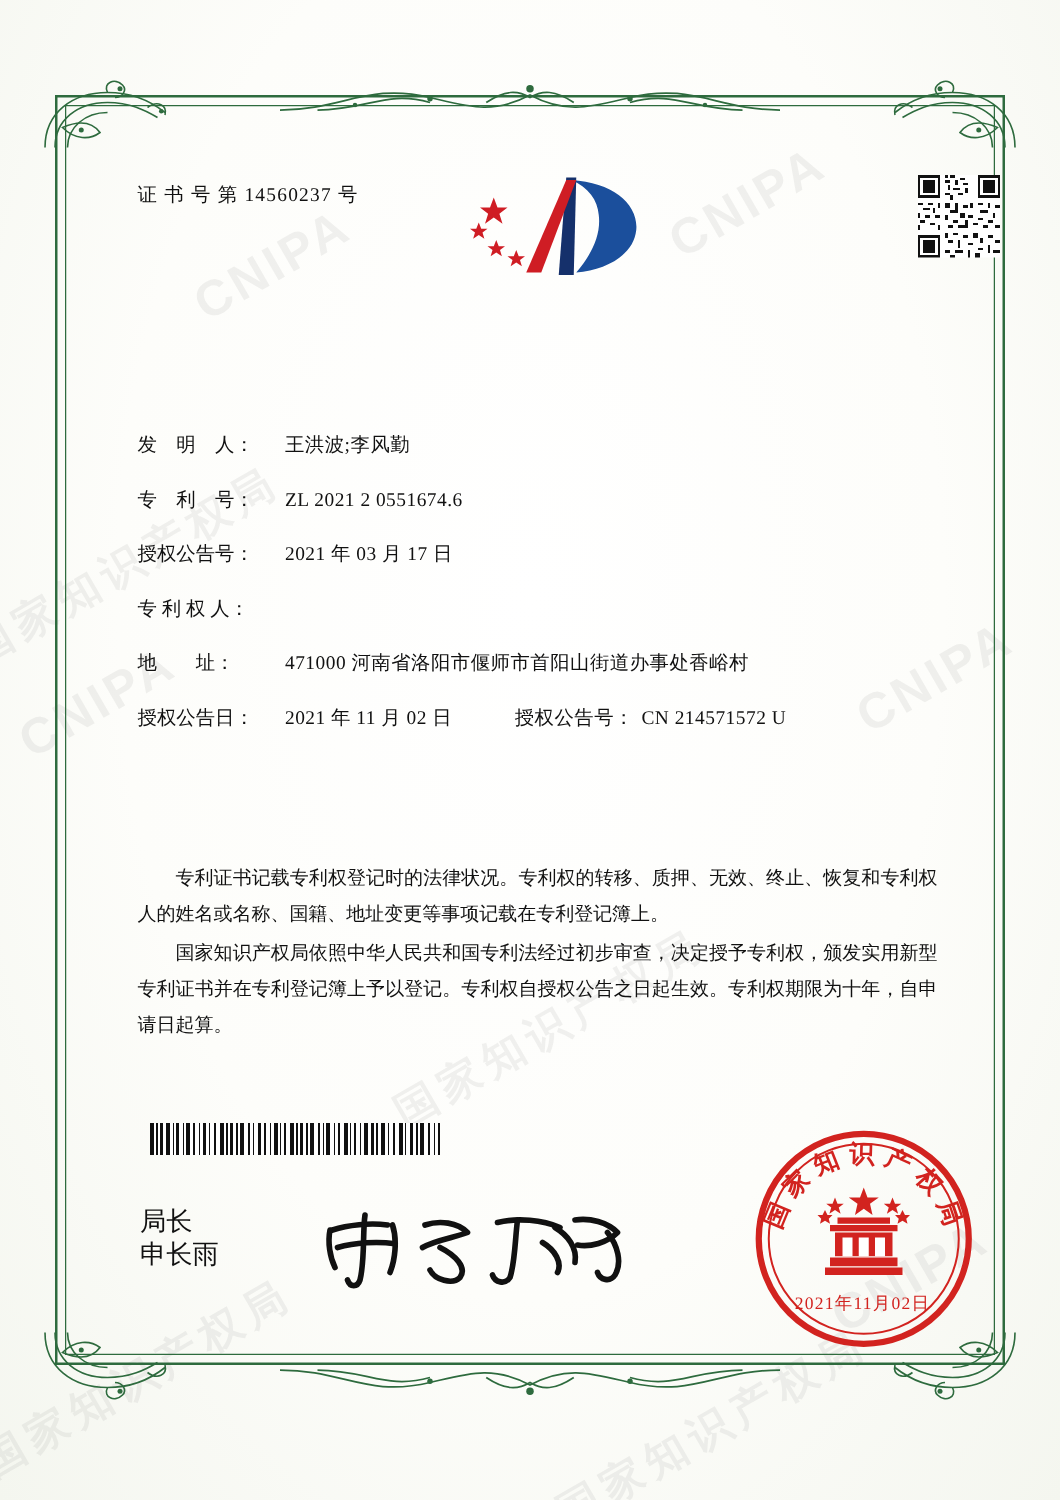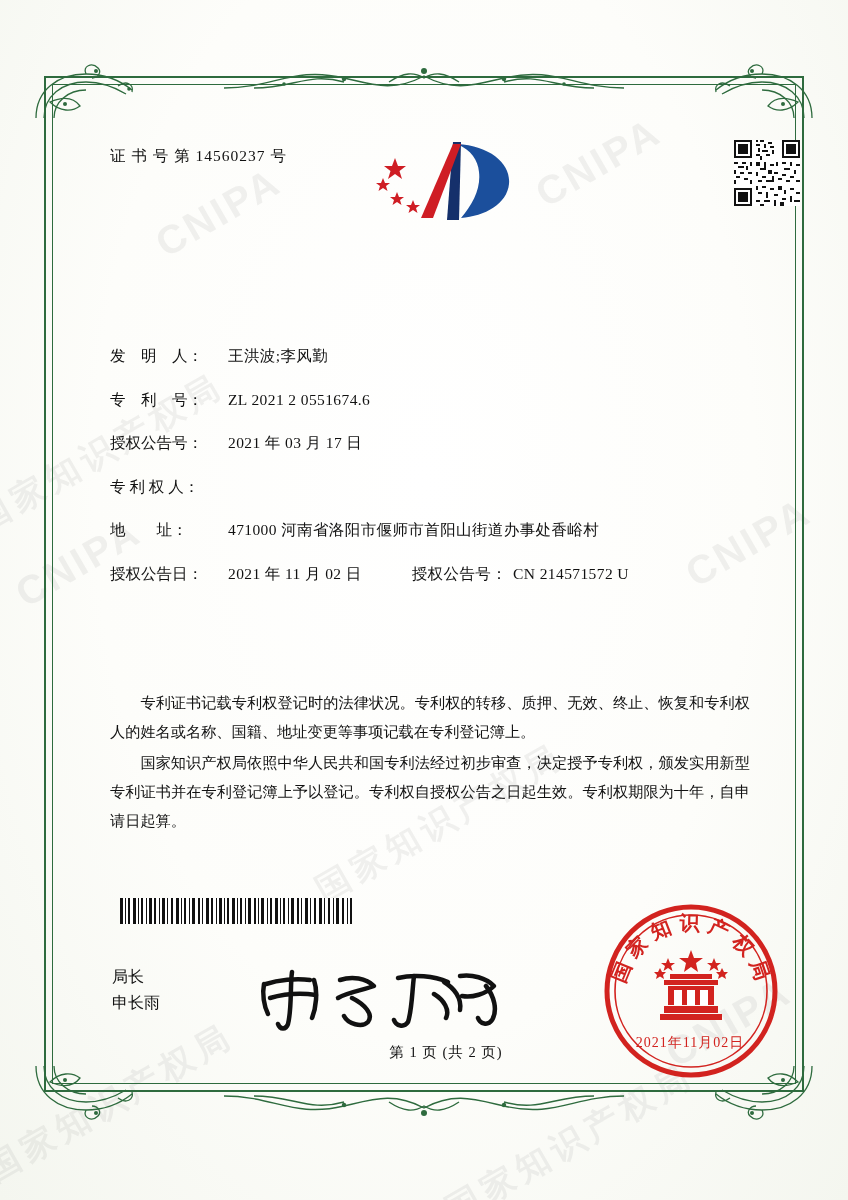--- a/index.html
+++ b/index.html
@@ -162,21 +162,21 @@
 
   .barcode {
     position: absolute;
     left: 68px; top: 814px;
     width: 232px; height: 26px;
   }
 
   .sign-block {
     position: absolute;
     left: 60px; top: 880px;
-    font-size: 16px;
+    font-size: 21px;
     line-height: 26px;
     color: #111;
   }
 
   .handwriting {
     position: absolute;
     left: 196px; top: 880px;
     width: 270px; height: 70px;
   }
 
@@ -583,16 +583,15 @@
           <polygon points="66,56 68,61 73,61 69,64 70.5,69 66,66 61.5,69 63,64 59,61 64,61"></polygon>
           <polygon points="112,56 114,61 119,61 115,64 116.5,69 112,66 107.5,69 109,64 105,61 110,61"></polygon>
           <polygon points="58,66 60,70 64,70 61,73 62,77 58,74.5 54,77 55,73 52,70 56,70"></polygon>
           <polygon points="120,66 122,70 126,70 123,73 124,77 120,74.5 116,77 117,73 114,70 118,70"></polygon>
         </g>
       </svg>
     </div>
 
     <div class="seal-date">2021年11月02日</div>
 
-    <div class="page-no">第 1 页 (共 2 页)</div>
   </div>
 
 </div>
 
 </body></html>

